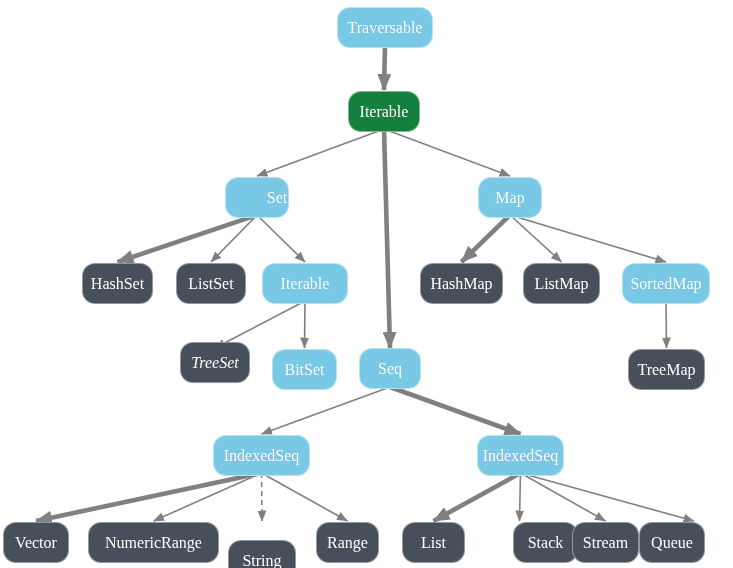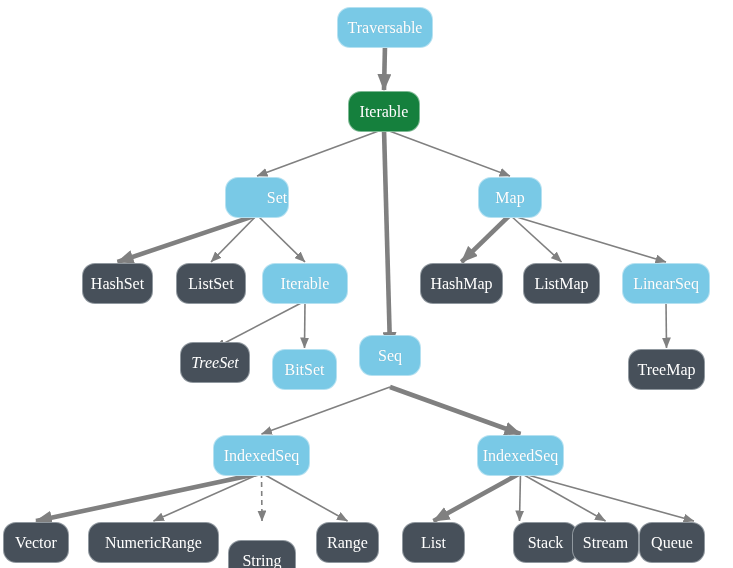--- a/index.html
+++ b/index.html
@@ -98,29 +98,29 @@
     <div class="node abstract" style="left: 262px; top: 263px; width: 86px; height: 41px; background: rgb(121, 201, 230); color: rgb(255, 255, 255);">
       <span>Iterable</span>
     </div>
     <div class="node concrete" style="left: 420px; top: 263px; width: 83px; height: 41px; background: rgb(71, 80, 90); color: rgb(255, 255, 255);">
       <span>HashMap</span>
     </div>
     <div class="node concrete" style="left: 523px; top: 263px; width: 77px; height: 41px; background: rgb(71, 80, 90); color: rgb(255, 255, 255);">
       <span>ListMap</span>
     </div>
     <div class="node abstract" style="left: 622px; top: 263px; width: 88px; height: 41px; background: rgb(121, 201, 230); color: rgb(255, 255, 255);">
-      <span>LinearSeq</span>
+      <span>SortedMap</span>
     </div>
     <div class="node concrete" style="left: 180px; top: 342px; width: 70px; height: 41px; background: rgb(71, 80, 90); color: rgb(255, 255, 255); font-style: italic;">
       <span>TreeSet</span>
     </div>
     <div class="node abstract" style="left: 272px; top: 349px; width: 65px; height: 41px; background: rgb(121, 201, 230); color: rgb(255, 255, 255);">
       <span>BitSet</span>
     </div>
-    <div class="node abstract" style="left: 359px; top: 335px; width: 62px; height: 41px; background: rgb(121, 201, 230); color: rgb(255, 255, 255);">
+    <div class="node abstract" style="left: 359px; top: 348px; width: 62px; height: 41px; background: rgb(121, 201, 230); color: rgb(255, 255, 255);">
       <span>Seq</span>
     </div>
     <div class="node concrete" style="left: 628px; top: 349px; width: 77px; height: 41px; background: rgb(71, 80, 90); color: rgb(255, 255, 255);">
       <span>TreeMap</span>
     </div>
     <div class="node abstract" style="left: 213px; top: 435px; width: 97px; height: 41px; background: rgb(121, 201, 230); color: rgb(255, 255, 255);">
       <span>IndexedSeq</span>
     </div>
     <div class="node abstract" style="left: 477px; top: 435px; width: 87px; height: 41px; background: rgb(121, 201, 230); color: rgb(255, 255, 255);">
       <span>IndexedSeq</span>

